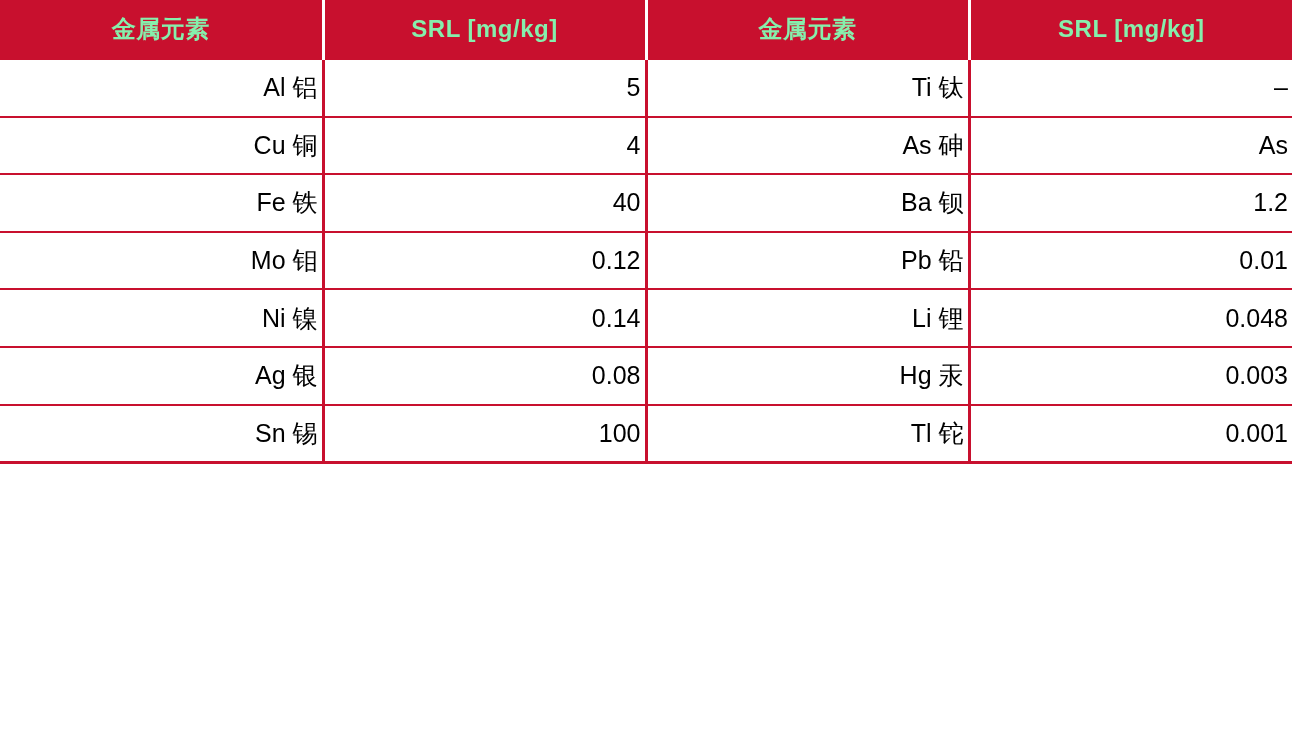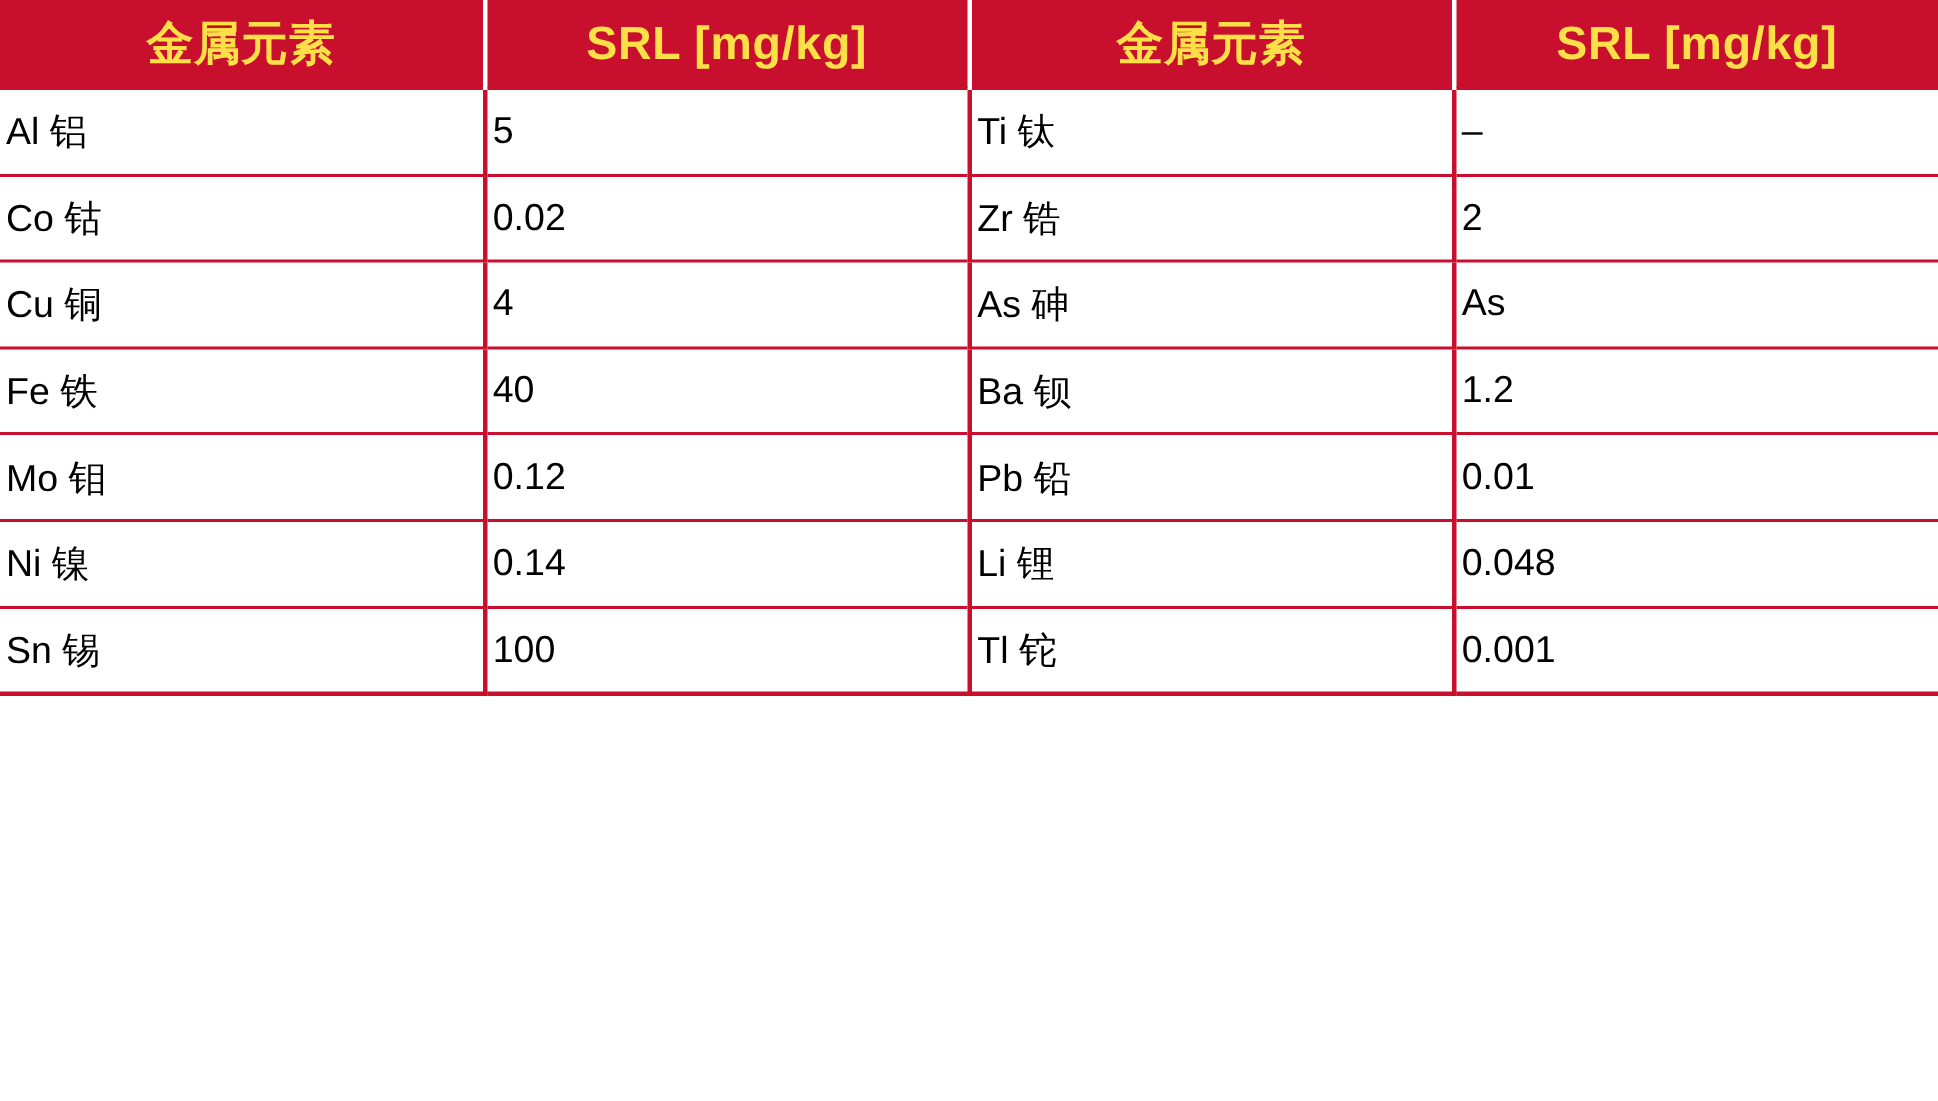--- a/index.html
+++ b/index.html
@@ -23,37 +23,37 @@
     width: 1292px;
     table-layout: fixed;
   }
   table.srl-table col.c1 { width: 323px; }
   table.srl-table col.c2 { width: 323px; }
   table.srl-table col.c3 { width: 323px; }
   table.srl-table col.c4 { width: 323px; }
 
   table.srl-table thead th {
     background: #C8102E;
-    color: #fde047;
+    color: #86efac;
     font-weight: bold;
-    font-size: 31px;
+    font-size: 24px;
     height: 58px;
     text-align: center;
     vertical-align: middle;
     border-right: 3px solid #ffffff;
     border-bottom: 2px solid #C8102E;
     padding: 0 4px;
     letter-spacing: 0.5px;
   }
   table.srl-table thead th:last-child {
     border-right: none;
   }
   table.srl-table tbody td {
     height: 55.6px;
-    text-align: left;
+    text-align: right;
     vertical-align: middle;
     font-size: 25px;
     color: #000000;
     border-bottom: 2px solid #C8102E;
     border-right: 3px solid #C8102E;
     padding: 0 4px;
     background: #ffffff;
   }
   table.srl-table tbody td.col-b,
   table.srl-table tbody td.col-d {
@@ -87,26 +87,20 @@
       </tr>
     </thead>
     <tbody>
       <tr>
         <td class="col-a">Al 铝</td>
         <td class="col-b">5</td>
         <td class="col-c">Ti 钛</td>
         <td class="col-d">–</td>
       </tr>
       <tr>
-        <td class="col-a">Co 钴</td>
-        <td class="col-b">0.02</td>
-        <td class="col-c">Zr 锆</td>
-        <td class="col-d">2</td>
-      </tr>
-      <tr>
         <td class="col-a">Cu 铜</td>
         <td class="col-b">4</td>
         <td class="col-c">As 砷</td>
         <td class="col-d">As</td>
       </tr>
       <tr>
         <td class="col-a">Fe 铁</td>
         <td class="col-b">40</td>
         <td class="col-c">Ba 钡</td>
         <td class="col-d">1.2</td>
@@ -117,20 +111,26 @@
         <td class="col-c">Pb 铅</td>
         <td class="col-d">0.01</td>
       </tr>
       <tr>
         <td class="col-a">Ni 镍</td>
         <td class="col-b">0.14</td>
         <td class="col-c">Li 锂</td>
         <td class="col-d">0.048</td>
       </tr>
       <tr>
+        <td class="col-a">Ag 银</td>
+        <td class="col-b">0.08</td>
+        <td class="col-c">Hg 汞</td>
+        <td class="col-d">0.003</td>
+      </tr>
+      <tr>
         <td class="col-a">Sn 锡</td>
         <td class="col-b">100</td>
         <td class="col-c">Tl 铊</td>
         <td class="col-d">0.001</td>
       </tr>
     </tbody>
   </table>
 </div>
 
 </body></html>

